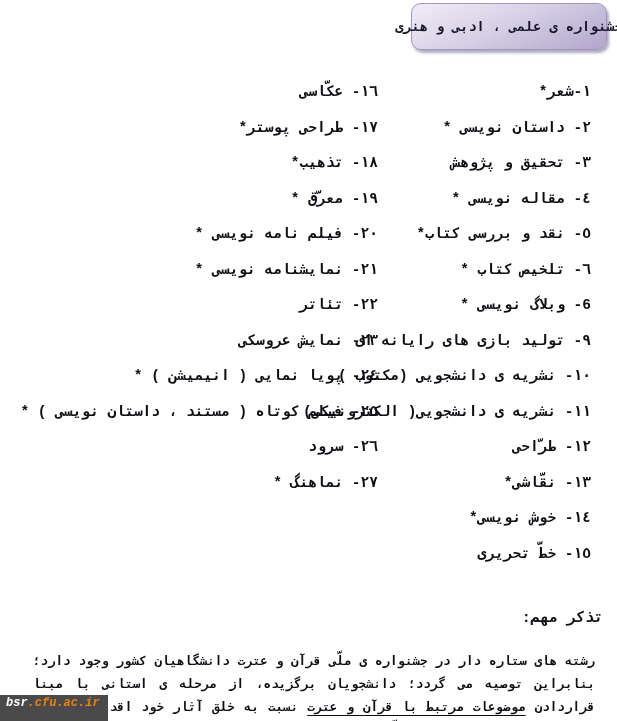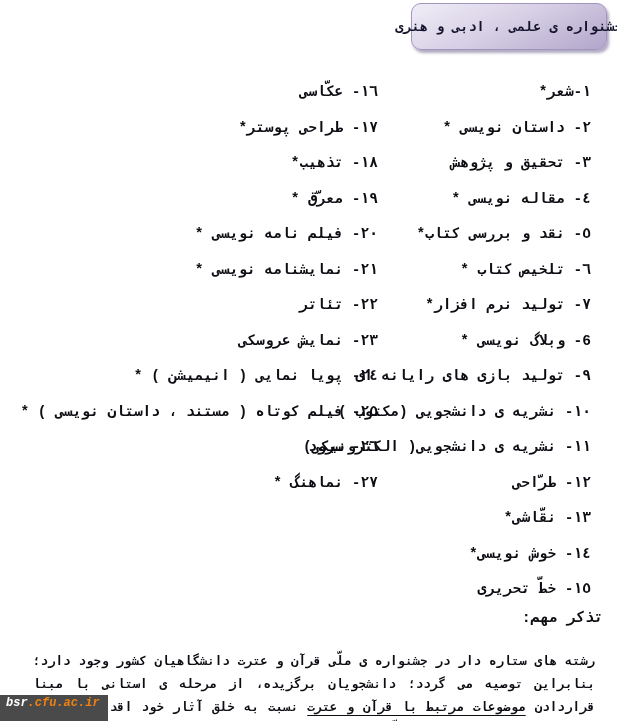--- a/index.html
+++ b/index.html
@@ -98,21 +98,20 @@
     <span class="title">جشنواره ی علمی ، ادبی و هنری</span>
   </div>
 
   <ul class="col col-right">
     <li>١-شعر*</li>
     <li>٢- داستان نویسی *</li>
     <li>٣- تحقیق و پژوهش</li>
     <li>٤- مقاله نویسی *</li>
     <li>٥- نقد و بررسی کتاب*</li>
     <li>٦- تلخیص کتاب *</li>
-    <li>٧- تولید نرم افزار*</li>
     <li>6- وبلاگ نویسی *</li>
     <li>٩- تولید بازی های رایانه ای</li>
     <li>١٠- نشریه ی دانشجویی (مکتوب )</li>
     <li>١١- نشریه ی دانشجویی( الکترونیکی)</li>
     <li>١٢- طرّاحی</li>
     <li>١٣- نقّاشی*</li>
     <li>١٤- خوش نویسی*</li>
     <li>١٥- خطّ تحریری</li>
   </ul>
 

